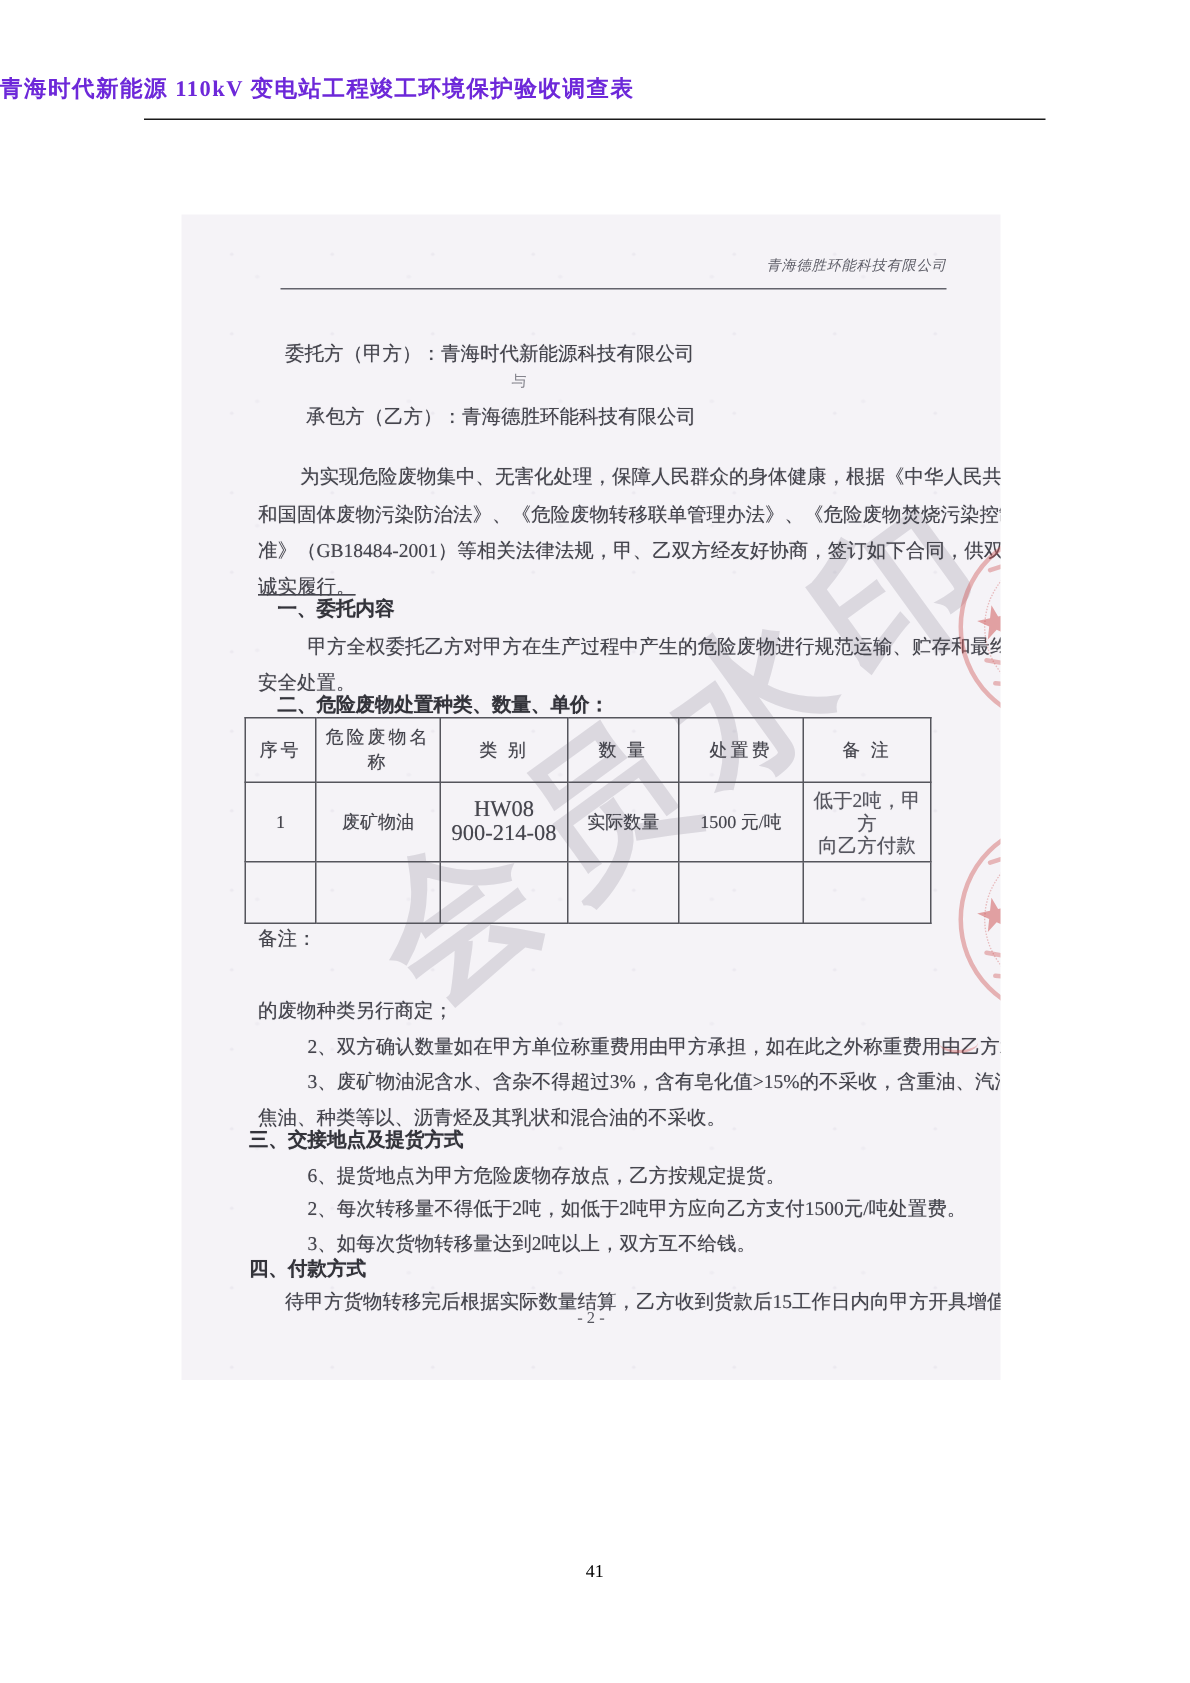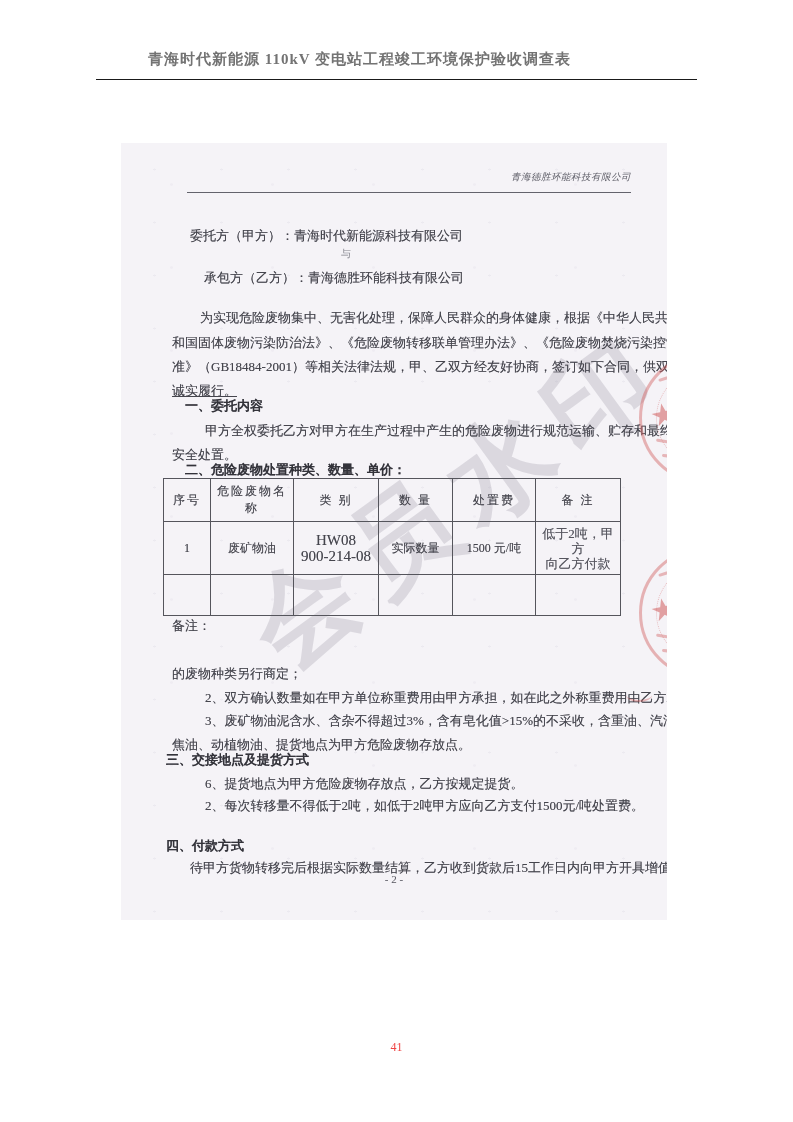--- a/index.html
+++ b/index.html
@@ -2,27 +2,27 @@
 <html><head>
 <meta charset="utf-8">
 <style>
   html,body{margin:0;padding:0;}
   body{
     width:793px;height:1122px;background:#ffffff;position:relative;
     font-family:"Liberation Serif","DejaVu Serif",serif;overflow:hidden;
   }
   
   .report-title{
-    position:absolute;top:50px;left:0;width:719px;text-align:center;
-    font-size:15px;font-weight:bold;color:#737373;letter-spacing:1px;white-space:nowrap;
+    position:absolute;top:50px;left:0;width:719px;
+    font-size:15px;font-weight:bold;color:#6d28d9;letter-spacing:1px;white-space:nowrap;
   }
   .title-rule{position:absolute;top:79px;left:96px;width:601px;border-top:1.5px solid #1a1a1a;}
   .footer-pageno{
     position:absolute;top:1040px;left:0;width:793px;text-align:center;
-    font-size:12px;color:#ef4444;
+    font-size:12px;color:#000000;
   }
   
   .scan{
     position:absolute;left:121px;top:143px;width:546px;height:777px;
     background:#f5f3f7;overflow:hidden;color:#45454d;
     background-image:
       radial-gradient(rgba(175,168,190,0.13) 1px, transparent 1.6px),
       radial-gradient(rgba(175,168,190,0.09) 1px, transparent 2px);
     background-size:67px 53px,101px 83px;
   }
@@ -142,25 +142,26 @@
         <td></td>
         <td></td>
       </tr>
     </tbody>
       </table>
 
     <div class="ln" style="top:474px;left:51px;">备注：</div>
     <div class="ln" style="top:522px;left:51px;">的废物种类另行商定；</div>
     <div class="ln" style="top:546px;left:84px;">2、双方确认数量如在甲方单位称重费用由甲方承担，如在此之外称重费用由乙方承担；</div>
     <div class="ln" style="top:569px;left:84px;">3、废矿物油泥含水、含杂不得超过3%，含有皂化值&gt;15%的不采收，含重油、汽油、煤</div>
-    <div class="ln" style="top:593px;left:51px;">焦油、动植物油、提货地点为甲方危险废物存放点。</div>
+    <div class="ln" style="top:593px;left:51px;">焦油、种类等以、沥青烃及其乳状和混合油的不采收。</div>
 
     <div class="ln bold" style="top:608px;left:45px;">三、交接地点及提货方式</div>
     <div class="ln" style="top:632px;left:84px;">6、提货地点为甲方危险废物存放点，乙方按规定提货。</div>
     <div class="ln" style="top:654px;left:84px;">2、每次转移量不得低于2吨，如低于2吨甲方应向乙方支付1500元/吨处置费。</div>
+    <div class="ln" style="top:677px;left:84px;">3、如每次货物转移量达到2吨以上，双方互不给钱。</div>
 
     <div class="ln bold" style="top:694px;left:45px;">四、付款方式</div>
     <div class="ln" style="top:716px;left:69px;">待甲方货物转移完后根据实际数量结算，乙方收到货款后15工作日内向甲方开具增值</div>
 
     <div class="scan-pageno">- 2 -</div>
 
     <div class="stamp" style="left:518px;top:209px;">
       <span class="inner"></span>
       <span class="stamp-star">★</span>
       <span class="mark m1"></span>

